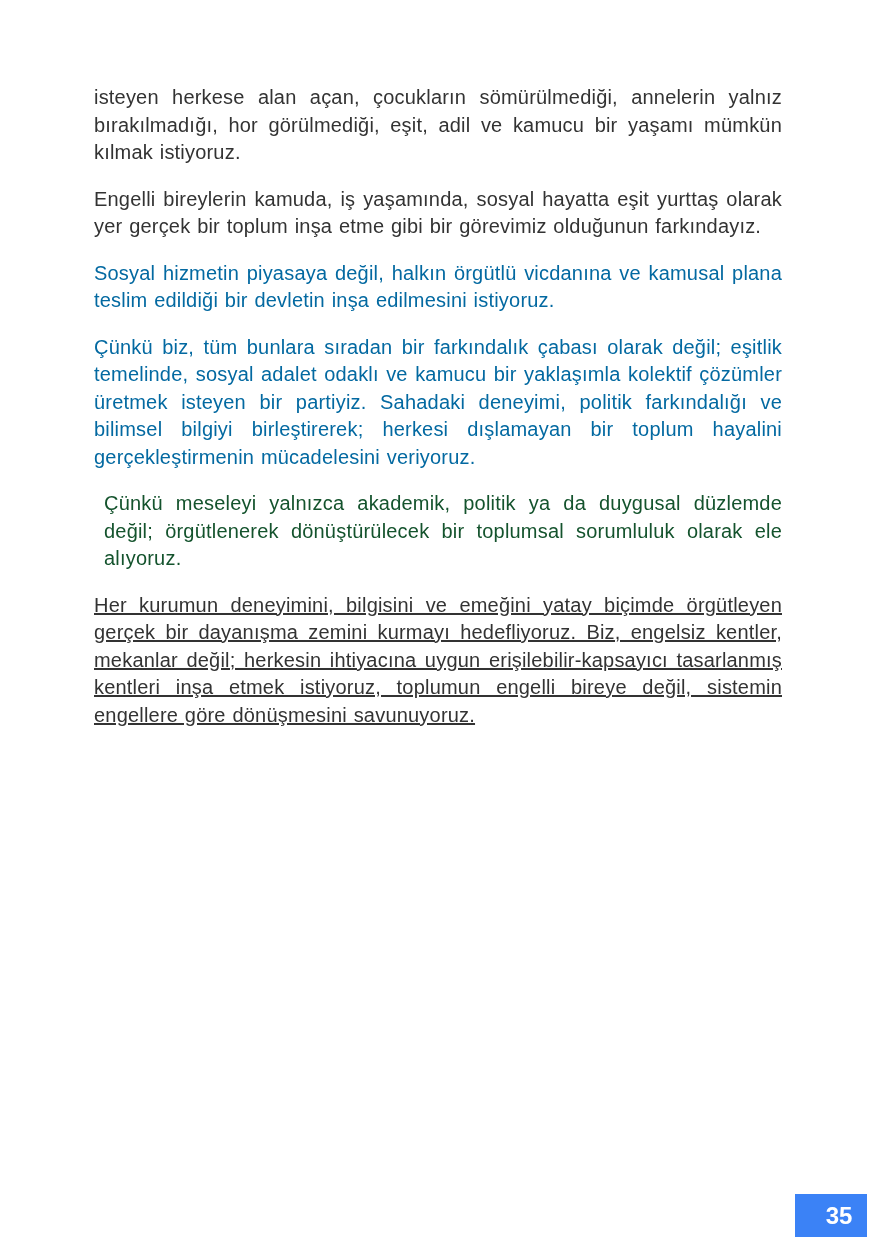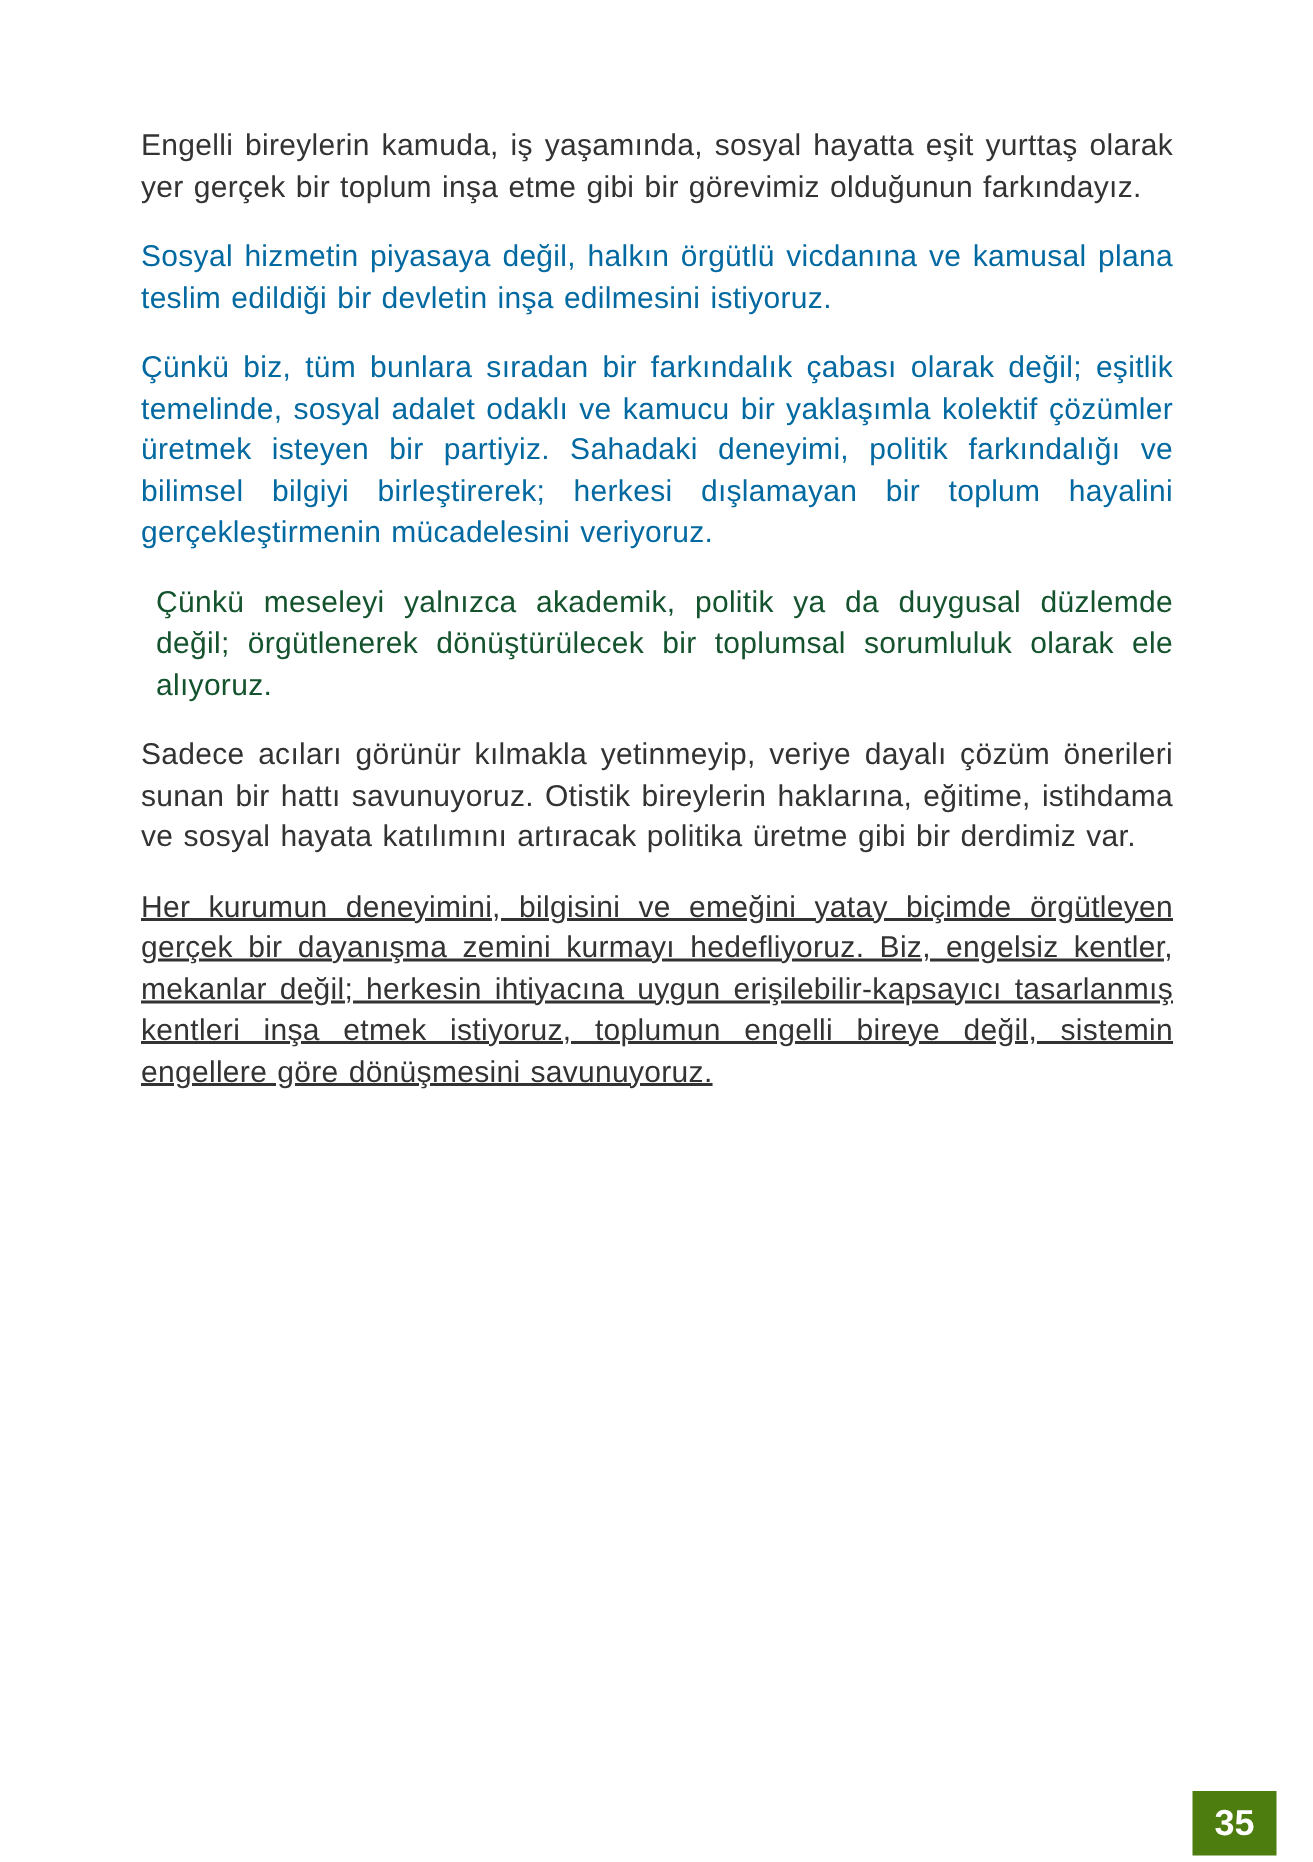--- a/index.html
+++ b/index.html
@@ -48,21 +48,21 @@
     font-weight: bold;
     background: #e23c50;
   }
 </style>
 </head>
 <body>
 
 <div class="page">
   <div class="content">
 
+  <p style="color: rgb(51, 51, 51);">isteyen herkese alan açan, çocukların sömürülmediği, annelerin yalnız bırakılmadığı, hor görülmediği, eşit, adil ve kamucu bir yaşamı mümkün kılmak istiyoruz.</p>
       <p style="color: rgb(51, 51, 51);">Engelli bireylerin kamuda, iş yaşamında, sosyal hayatta eşit yurttaş olarak yer gerçek bir toplum inşa etme gibi bir görevimiz olduğunun farkındayız.</p>
       <p style="color: #0369a1;">Sosyal hizmetin piyasaya değil, halkın örgütlü vicdanına ve kamusal plana teslim edildiği bir devletin inşa edilmesini istiyoruz.</p>
       <p style="color: #0369a1;">Çünkü biz, tüm bunlara sıradan bir farkındalık çabası olarak değil; eşitlik temelinde, sosyal adalet odaklı ve kamucu bir yaklaşımla kolektif çözümler üretmek isteyen bir partiyiz. Sahadaki deneyimi, politik farkındalığı ve bilimsel bilgiyi birleştirerek; herkesi dışlamayan bir toplum hayalini gerçekleştirmenin mücadelesini veriyoruz.</p>
       <p style="color: #14532d; margin-left: 10px;">Çünkü meseleyi yalnızca akademik, politik ya da duygusal düzlemde değil; örgütlenerek dönüştürülecek bir toplumsal sorumluluk olarak ele alıyoruz.</p>
-      <p style="color: rgb(51, 51, 51);">Sadece acıları görünür kılmakla yetinmeyip, veriye dayalı çözüm önerileri sunan bir hattı savunuyoruz. Otistik bireylerin haklarına, eğitime, istihdama ve sosyal hayata katılımını artıracak politika üretme gibi bir derdimiz var.</p>
       <p style="color: rgb(51, 51, 51);">Her kurumun deneyimini, bilgisini ve emeğini yatay biçimde örgütleyen gerçek bir dayanışma zemini kurmayı hedefliyoruz. Biz, engelsiz kentler, mekanlar değil; herkesin ihtiyacına uygun erişilebilir-kapsayıcı tasarlanmış kentleri inşa etmek istiyoruz, toplumun engelli bireye değil, sistemin engellere göre dönüşmesini savunuyoruz.</p>
     </div>
-  <div class="page-number-badge" style="background: #4d7c0f;">35</div>
+  <div class="page-number-badge" style="background: #3b82f6; padding-left: 16px;">35</div>
 </div>
 
 </body></html>

